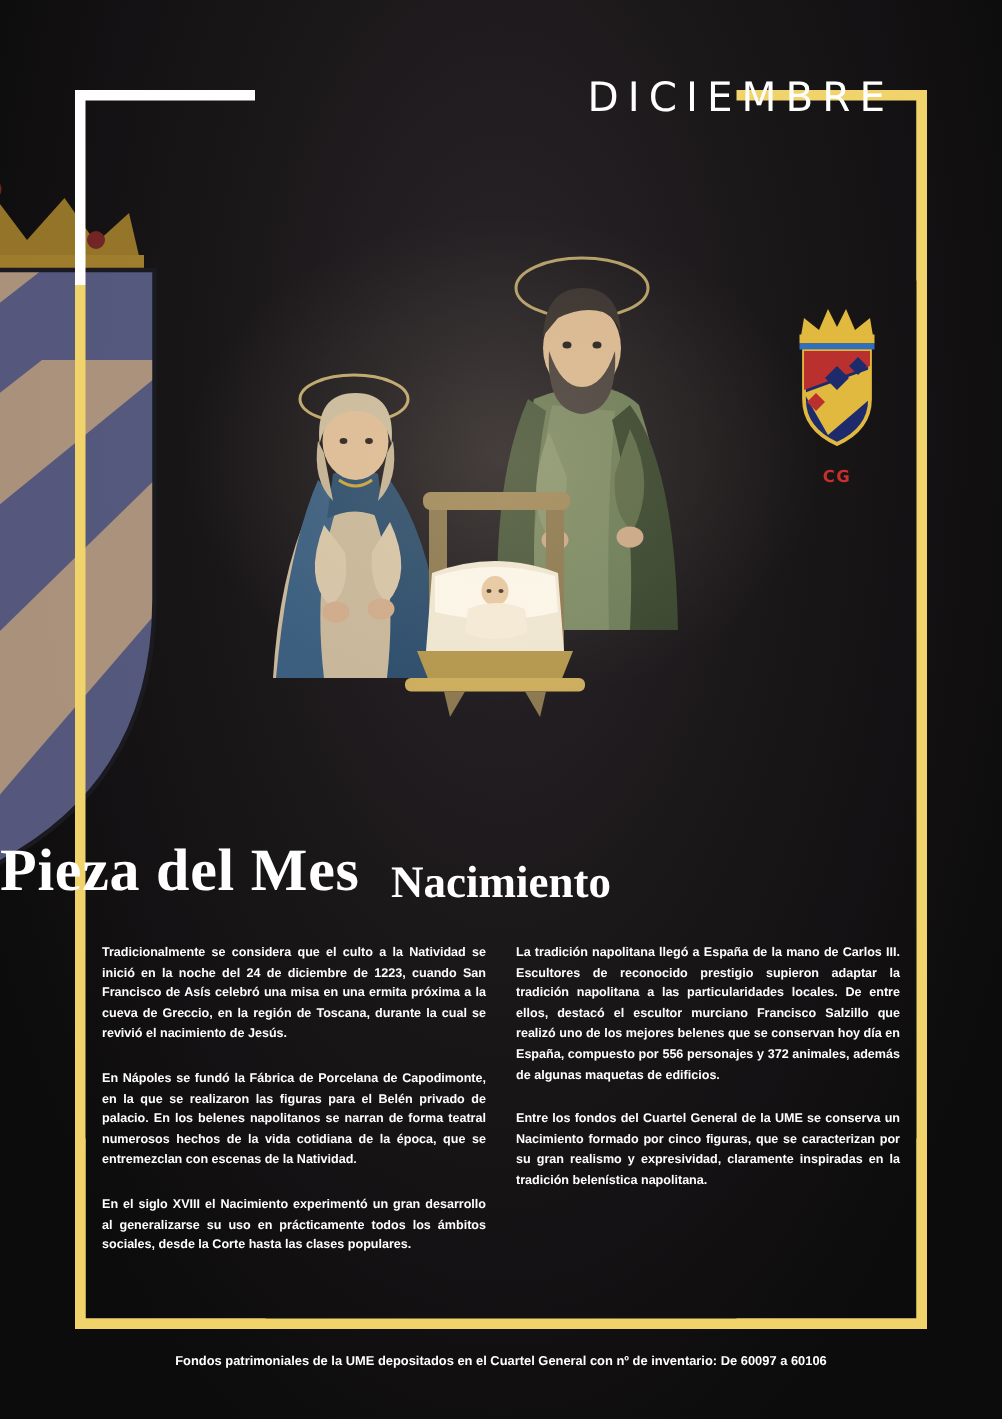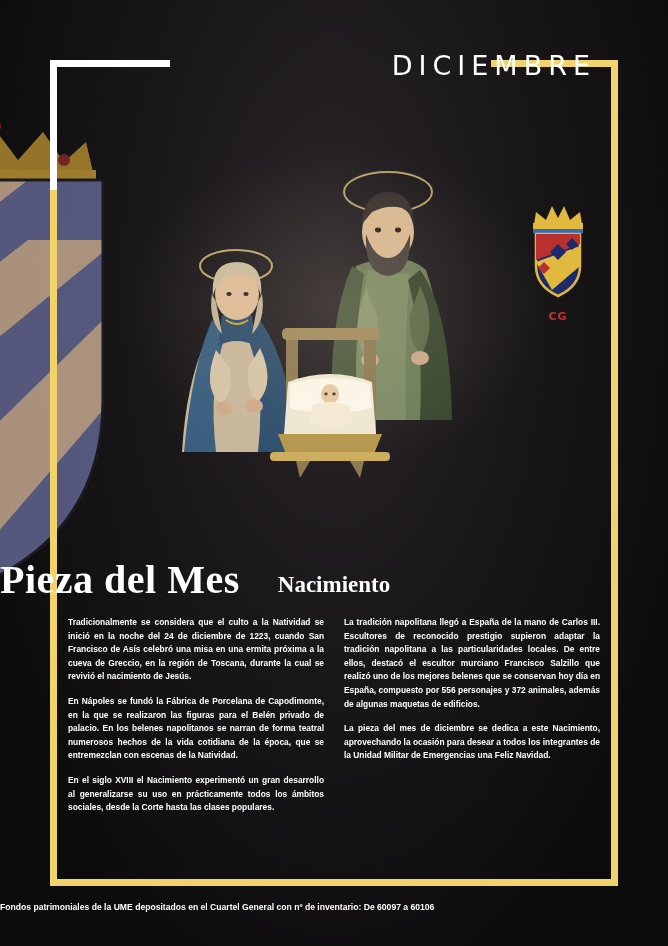--- a/index.html
+++ b/index.html
@@ -108,41 +108,41 @@
     font-weight:bold;
     font-size:40px;
     letter-spacing:.5px;
     margin-top:28px;
   }
   .subtitle{
     position:absolute;left:0;right:0;top:572px;text-align:center;z-index:6;
     color:#ffffff;
     font-family:"Liberation Serif", serif;
     font-weight:bold;
-    font-size:23px;
+    font-size:30px;
   }
 
   
   .columns{
     position:absolute;left:68px;top:612px;width:532px;z-index:6;
     display:flex;gap:20px;
   }
   .col{width:256px;}
   .col p{
     color:#ffffff;
     font-size:8.4px;
     line-height:1.62;
-    margin:4px 0 11px 0;
+    margin:16px 0 11px 0;
     text-align:justify;
     font-weight:bold;
     font-family:"Liberation Sans", sans-serif;
   }
 
   .footer{
-    position:absolute;left:0;right:0;bottom:34px;text-align:left;z-index:6;
+    position:absolute;left:0;right:0;bottom:34px;text-align:center;z-index:6;
     color:#ffffff;font-size:8.6px;font-weight:bold;
   }
 </style>
 </head>
 <body>
 
 <div class="poster">
 
   <div class="heraldry">
     <svg width="250" height="470" viewBox="0 0 250 470">
@@ -284,18 +284,18 @@
   <div class="subtitle">Nacimiento</div>
 
   <div class="columns">
     <div class="col">
       <p>Tradicionalmente se considera que el culto a la Natividad se inició en la noche del 24 de diciembre de 1223, cuando San Francisco de Asís celebró una misa en una ermita próxima a la cueva de Greccio, en la región de Toscana, durante la cual se revivió el nacimiento de Jesús.</p>
       <p>En Nápoles se fundó la Fábrica de Porcelana de Capodimonte, en la que se realizaron las figuras para el Belén privado de palacio. En los belenes napolitanos se narran de forma teatral numerosos hechos de la vida cotidiana de la época, que se entremezclan con escenas de la Natividad.</p>
       <p>En el siglo XVIII el Nacimiento experimentó un gran desarrollo al generalizarse su uso en prácticamente todos los ámbitos sociales, desde la Corte hasta las clases populares.</p>
     </div>
     <div class="col">
       <p>La tradición napolitana llegó a España de la mano de Carlos III. Escultores de reconocido prestigio supieron adaptar la tradición napolitana a las particularidades locales. De entre ellos, destacó el escultor murciano Francisco Salzillo que realizó uno de los mejores belenes que se conservan hoy día en España, compuesto por 556 personajes y 372 animales, además de algunas maquetas de edificios.</p>
-      <p>La pieza del mes de diciembre se dedica a este Nacimiento, aprovechando la ocasión para desear a todos los integrantes de la Unidad Militar de Emergencias una Feliz Navidad.</p>
+      <p>Entre los fondos del Cuartel General de la UME se conserva un Nacimiento formado por cinco figuras, que se caracterizan por su gran realismo y expresividad, claramente inspiradas en la tradición belenística napolitana.</p>
     </div>
   </div>
 
   <div class="footer">Fondos patrimoniales de la UME depositados en el Cuartel General con nº de inventario: De 60097 a 60106</div>
 </div>
 
 </body></html>

